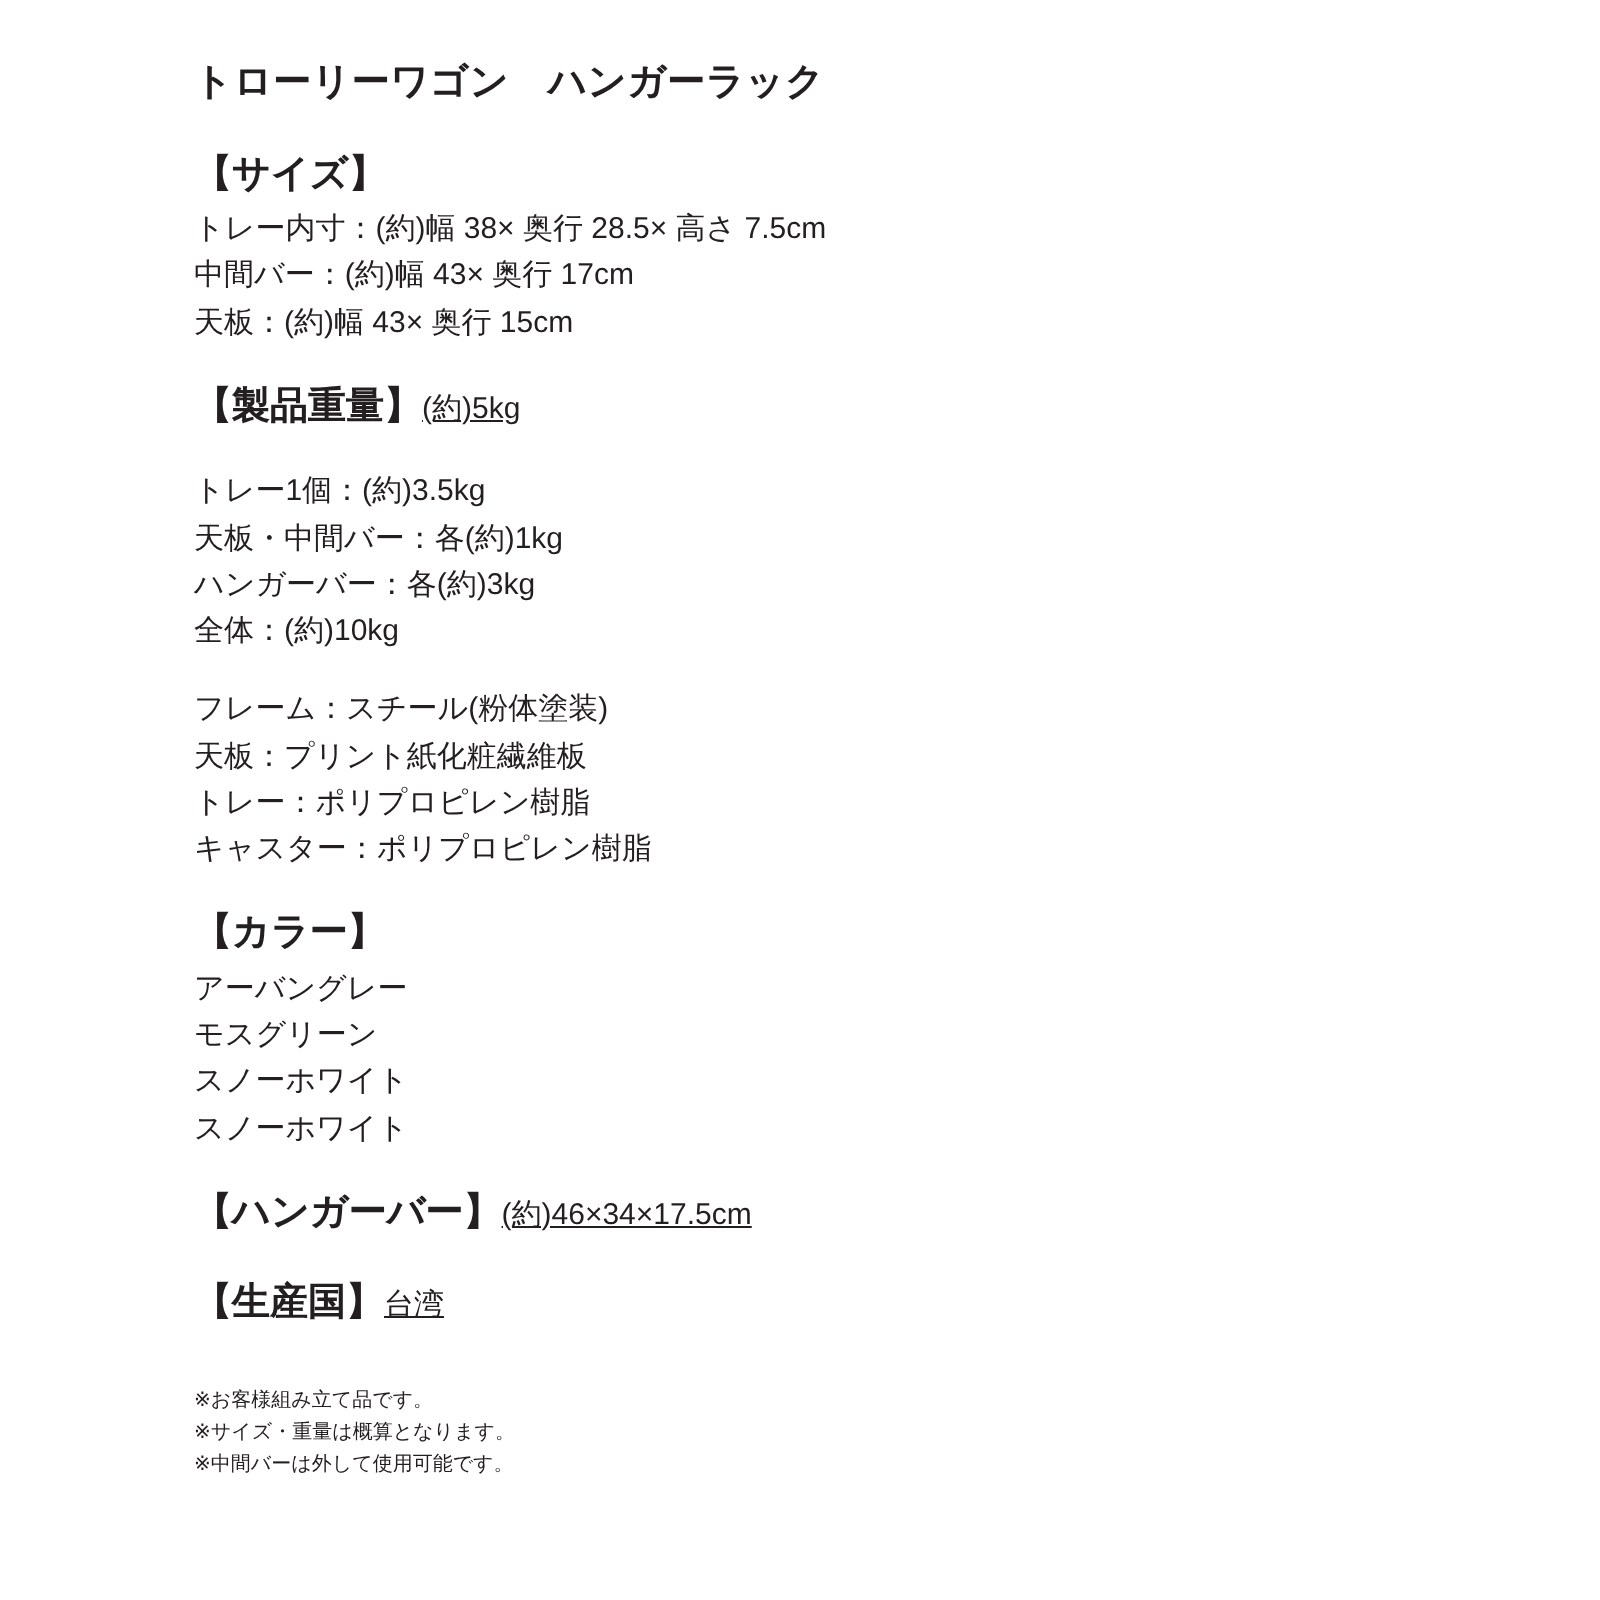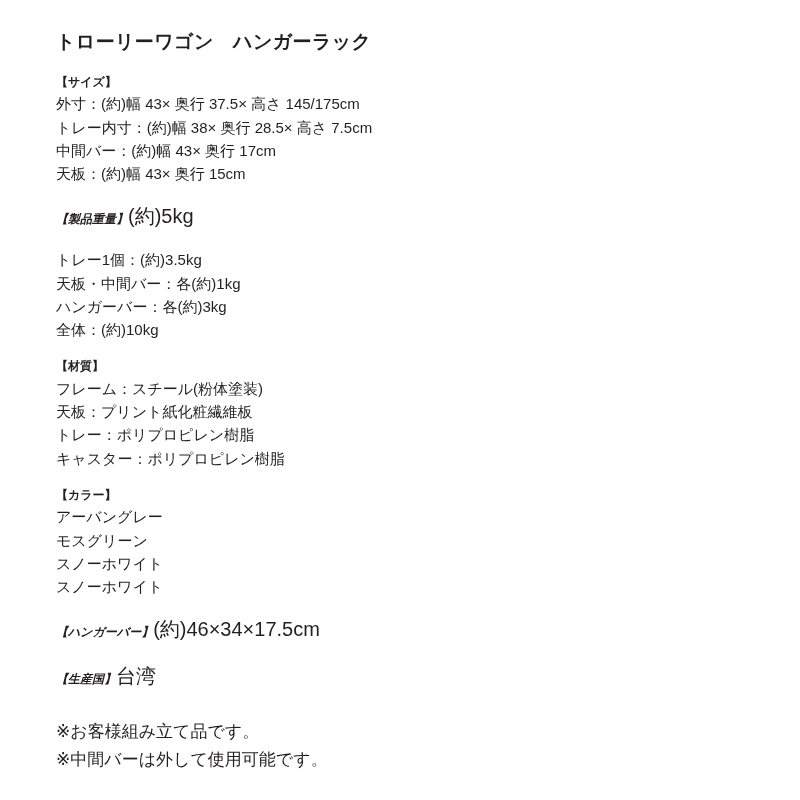--- a/index.html
+++ b/index.html
@@ -13,87 +13,86 @@
     font-family: "Liberation Sans", "DejaVu Sans", sans-serif;
     color: #231f20;
     overflow: hidden;
   }
   .page {
     position: relative;
     width: 719px;
     height: 800px;
     box-sizing: border-box;
     padding: 26px 40px 0 56px;
+    margin-left: 41px;
   }
   .spec-title {
     font-size: 19px;
     font-weight: bold;
     letter-spacing: 0.02em;
     margin: 4px 0 18px 0;
     line-height: 1.3;
   }
   .block {
     margin-bottom: 16px;
   }
   .block-head {
-    font-size: 12px;
+    font-size: 19px;
     font-weight: bold;
     line-height: 1.55;
     margin-bottom: 1px;
   }
   .line {
     font-size: 15px;
     line-height: 1.55;
     white-space: pre-wrap;
   }
   .inline-block .block-head {
     display: inline;
-    font-style: italic;
   }
   .inline-block .inline-val {
     display: inline;
-    font-size: 20px;
+    font-size: 15px;
     line-height: 1.55;
+    text-decoration: underline;
   }
   .notes {
     margin-top: 26px;
   }
   .notes .line {
-    font-size: 17px;
+    font-size: 10px;
     line-height: 1.62;
   }
 </style>
 </head>
 <body>
 
 <div class="page">
 
   <div class="spec-title">トローリーワゴン　ハンガーラック</div>
 
   <div class="block">
     <div class="block-head">【サイズ】</div>
-    <div class="line">外寸：(約)幅 43× 奥行 37.5× 高さ 145/175cm</div>
     <div class="line">トレー内寸：(約)幅 38× 奥行 28.5× 高さ 7.5cm</div>
     <div class="line">中間バー：(約)幅 43× 奥行 17cm</div>
     <div class="line">天板：(約)幅 43× 奥行 15cm</div>
   </div>
 
   <div class="block inline-block">
     <span class="block-head">【製品重量】</span><span class="inline-val">(約)5kg</span>
   </div>
 
   <div class="block">
     <div class="line">トレー1個：(約)3.5kg</div>
     <div class="line">天板・中間バー：各(約)1kg</div>
     <div class="line">ハンガーバー：各(約)3kg</div>
     <div class="line">全体：(約)10kg</div>
   </div>
 
   <div class="block">
-    <div class="block-head">【材質】</div>
     <div class="line">フレーム：スチール(粉体塗装)</div>
     <div class="line">天板：プリント紙化粧繊維板</div>
     <div class="line">トレー：ポリプロピレン樹脂</div>
     <div class="line">キャスター：ポリプロピレン樹脂</div>
   </div>
 
   <div class="block">
     <div class="block-head">【カラー】</div>
     <div class="line">アーバングレー</div>
     <div class="line">モスグリーン</div>
@@ -104,17 +103,18 @@
   <div class="block inline-block">
     <span class="block-head">【ハンガーバー】</span><span class="inline-val">(約)46×34×17.5cm</span>
   </div>
 
   <div class="block inline-block">
     <span class="block-head">【生産国】</span><span class="inline-val">台湾</span>
   </div>
 
   <div class="notes">
     <div class="line">※お客様組み立て品です。</div>
+    <div class="line">※サイズ・重量は概算となります。</div>
     <div class="line">※中間バーは外して使用可能です。</div>
 
   </div>
 
 </div>
 
 </body></html>

